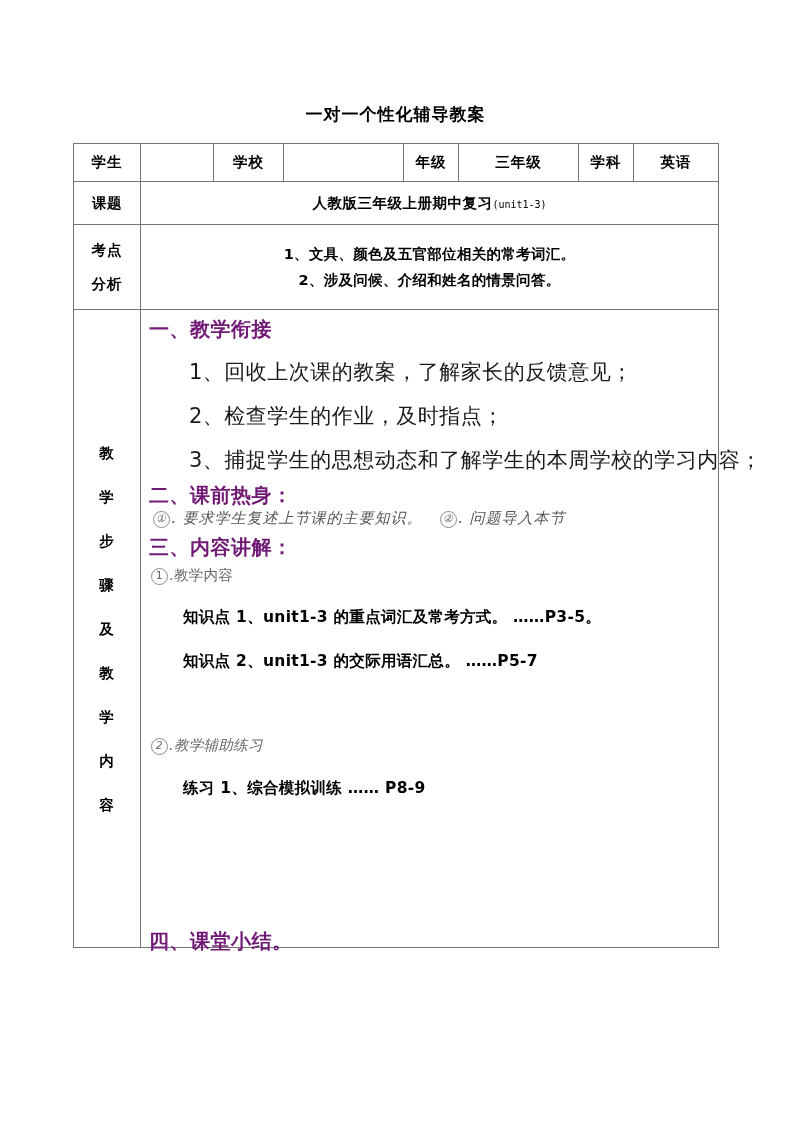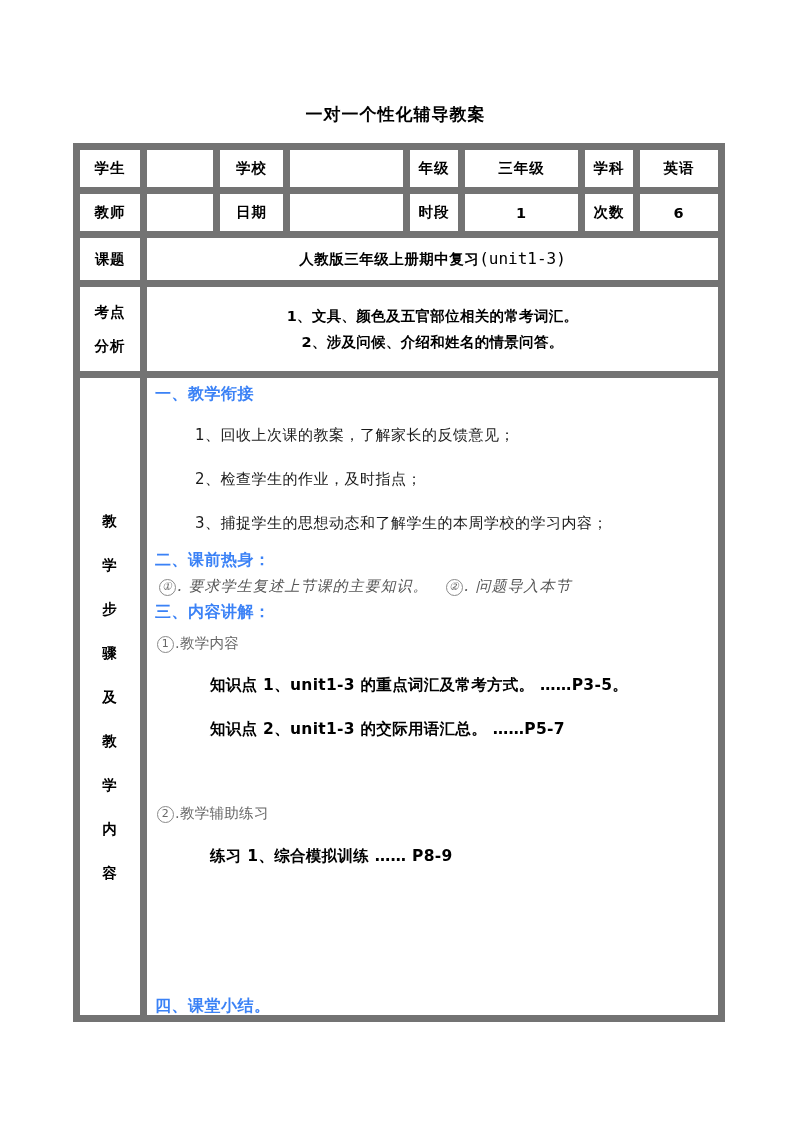--- a/index.html
+++ b/index.html
@@ -40,21 +40,21 @@
   
   table.lesson-table {
     position: absolute;
     left: 73px;
     top: 143px;
     width: 645px;
     border-collapse: collapse;
     table-layout: fixed;
   }
   table.lesson-table td {
-    border: 7px solid #737373;
+    border: 1px solid #737373;
     padding: 0;
     vertical-align: middle;
     font-size: 14.5px;
     font-weight: bold;
     text-align: center;
     font-family: "DejaVu Sans", "Liberation Sans", sans-serif;
   }
 
   .r-head td { height: 37px; }
 
@@ -73,21 +73,21 @@
   
   .topic-cell {
     height: 42px;
     font-size: 16px;
     font-weight: bold;
     letter-spacing: 0.5px;
   }
   .topic-cell .unit-suffix {
     font-family: "DejaVu Sans Mono", "Liberation Mono", monospace;
     font-weight: normal;
-    font-size: 16px;
+    font-size: 10px;
     letter-spacing: 0;
     text-align: center;
   }
 
   
   .kaodian-label {
     height: 84px;
     font-size: 15px;
     line-height: 34px;
     letter-spacing: 1px;
@@ -131,27 +131,27 @@
   }
 
   .line {
     position: absolute;
     left: 8px;
     white-space: nowrap;
     font-family: "DejaVu Sans", "Liberation Sans", sans-serif;
   }
 
   .h-sec {
-    font-size: 16px;
+    font-size: 20px;
     font-weight: bold;
     letter-spacing: 0.5px;
-    color: #3b82f6;
+    color: #701a75;
   }
   .sub-item {
-    font-size: 15px;
+    font-size: 21px;
     font-weight: normal;
     color: #1a1a1a;
     letter-spacing: 0.5px;
   }
   .gray-line {
     font-size: 15px;
     font-weight: normal;
     color: #555555;
     font-family: "DejaVu Serif", "Liberation Serif", serif;
     letter-spacing: 1px;
@@ -159,21 +159,20 @@
   .gray-item {
     font-size: 14.5px;
     font-weight: normal;
     color: #666666;
     letter-spacing: 0.3px;
   }
   .kp-line {
     font-size: 15.5px;
     font-weight: bold;
     letter-spacing: 0.3px;
-    margin-left: 21px;
   }
 
   .circ {
     display: inline-block;
     border: 1px solid #8a8a8a;
     border-radius: 50%;
     width: 15px;
     height: 15px;
     line-height: 14px;
     text-align: center;
@@ -208,30 +207,20 @@
         <td class="lbl">学生</td>
         <td class="val blank"></td>
         <td class="lbl">学校</td>
         <td class="val blank"></td>
         <td class="lbl">年级</td>
         <td class="val">三年级</td>
         <td class="lbl">学科</td>
         <td class="val">英语</td>
       </tr>
 
-      <tr class="r-head">
-        <td class="lbl">教师</td>
-        <td class="val blank"></td>
-        <td class="lbl">日期</td>
-        <td class="val blank"></td>
-        <td class="lbl">时段</td>
-        <td class="val">1</td>
-        <td class="lbl">次数</td>
-        <td class="val">6</td>
-      </tr>
 
       <tr>
         <td class="lbl topic-cell">课题</td>
         <td class="topic-cell" colspan="7">
           <span>人教版三年级上册期中复习</span><span class="unit-suffix">(unit1-3)</span>
         </td>
       </tr>
 
       <tr>
         <td class="kaodian-label">
@@ -269,21 +258,21 @@
 
             <div class="line gray-line" style="top:199px; left:12px;font-style:italic;"><span class="circ">①</span><span>. 要求学生复述上节课的主要知识。</span>&nbsp;&nbsp;&nbsp;<span class="circ">②</span><span>. 问题导入本节</span></div>
 
             <div class="line h-sec" style="top:224px;">三、内容讲解：</div>
 
             <div class="line gray-item" style="top:256px; left:10px;"><span class="circ">1</span><span>.教学内容</span></div>
 
             <div class="line kp-line" style="top:297px; left:42px;">知识点 1、unit1-3 的重点词汇及常考方式。  ……P3-5。</div>
             <div class="line kp-line" style="top:341px; left:42px;">知识点 2、unit1-3 的交际用语汇总。  ……P5-7</div>
 
-            <div class="line gray-item" style="top:426px; left:10px;"><span class="circ">2</span><span>.教学辅助练习</span></div>
+            <div class="line gray-item" style="top:426px; left:10px;font-style:italic;"><span class="circ">2</span><span>.教学辅助练习</span></div>
 
             <div class="line kp-line" style="top:468px; left:42px;">练习 1、综合模拟训练 …… P8-9</div>
 
             <div class="line h-sec" style="top:618px;text-align:center;">四、课堂小结。</div>
 
           </div>
         </td>
       </tr>
 
     </tbody>

